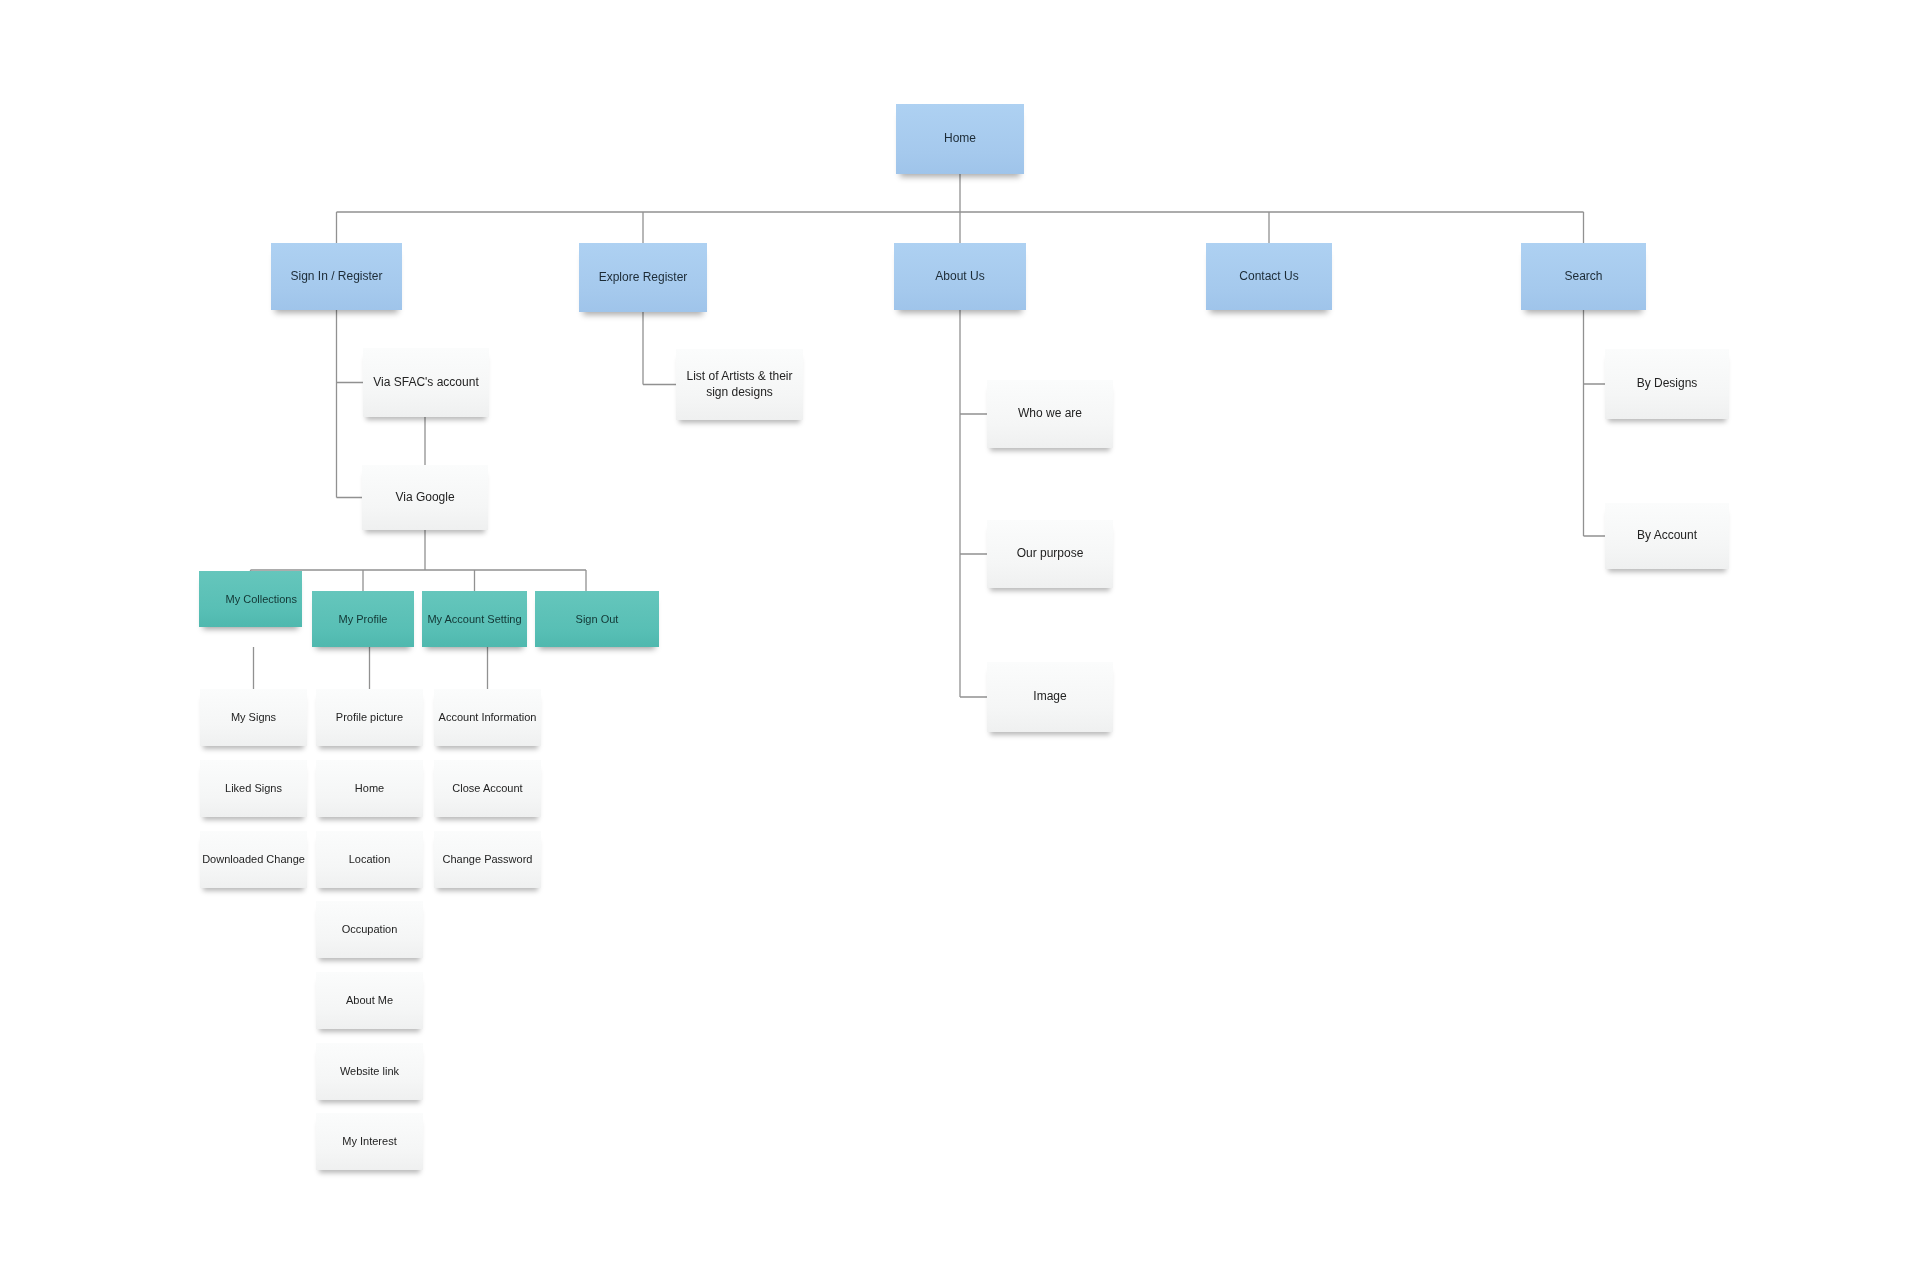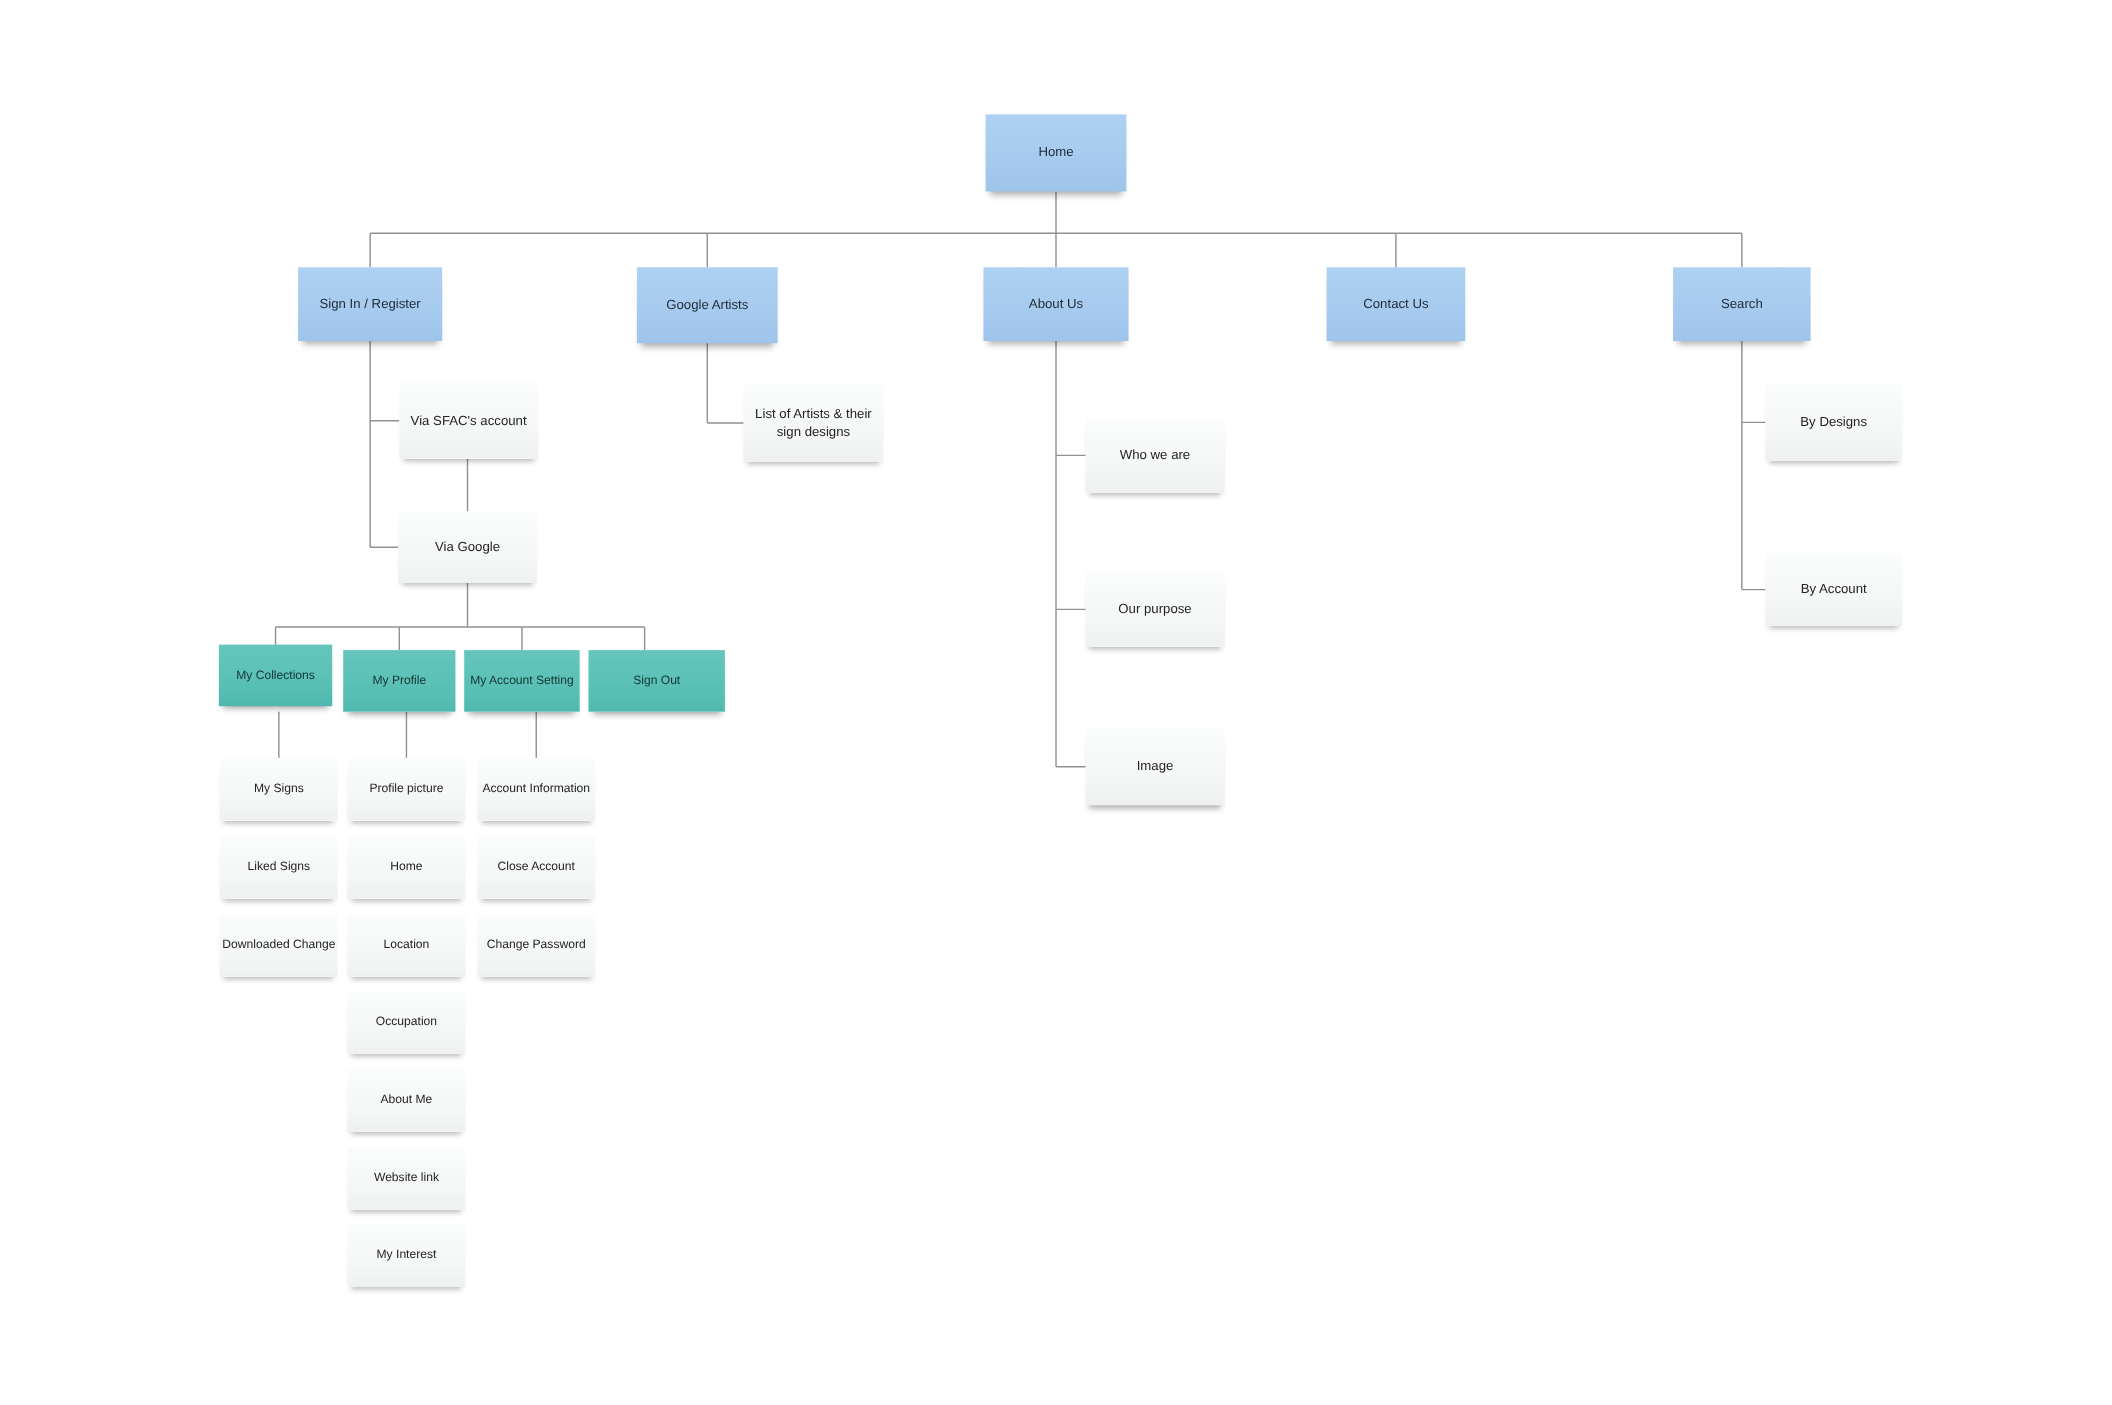--- a/index.html
+++ b/index.html
@@ -65,38 +65,38 @@
       <path d="M960 174L960 212M336.5 212L1583.5 212M336.5 212L336.5 243M643 212L643 243M960 212L960 243M1269 212L1269 243M1583.5 212L1583.5 243M336.5 310L336.5 497.5M336.5 382.5L363 382.5M336.5 497.5L362 497.5M425 417L425 465M425 530L425 570M250.5 570L586 570M250.5 570L250.5 591M363 570L363 591M474.5 570L474.5 591M586 570L586 591M253.5 647L253.5 689M369.5 647L369.5 689M487.5 647L487.5 689M643 312L643 384.5M643 384.5L676 384.5M960 310L960 697M960 414L987 414M960 554L987 554M960 697L987 697M1583.5 310L1583.5 536M1583.5 384L1605 384M1583.5 536L1605 536" fill="none" stroke="#919191" stroke-width="1.3"></path>
     </svg>
   <div id="notes-layer">
       <div class="note note--blue" style="left: 896px; top: 104px; width: 128px; height: 70px;">
         <span>Home</span>
       </div>
       <div class="note note--blue" style="left: 271px; top: 243px; width: 131px; height: 67px;">
         <span>Sign In / Register</span>
       </div>
       <div class="note note--blue" style="left: 579px; top: 243px; width: 128px; height: 69px;">
-        <span>Google Artists</span>
+        <span>Explore Register</span>
       </div>
       <div class="note note--blue" style="left: 894px; top: 243px; width: 132px; height: 67px;">
         <span>About Us</span>
       </div>
       <div class="note note--blue" style="left: 1206px; top: 243px; width: 126px; height: 67px;">
         <span>Contact Us</span>
       </div>
       <div class="note note--blue" style="left: 1521px; top: 243px; width: 125px; height: 67px;">
         <span>Search</span>
       </div>
       <div class="note note--white" style="left: 363px; top: 348px; width: 126px; height: 69px;">
         <span>Via SFAC's account</span>
       </div>
       <div class="note note--white" style="left: 362px; top: 465px; width: 126px; height: 65px;">
         <span>Via Google</span>
       </div>
-      <div class="note note--teal" style="left: 199px; top: 586px; width: 103px; height: 56px;">
+      <div class="note note--teal" style="left: 199px; top: 571px; width: 103px; height: 56px; justify-content: flex-end;">
         <span>My Collections</span>
       </div>
       <div class="note note--teal" style="left: 312px; top: 591px; width: 102px; height: 56px; justify-content: center;">
         <span>My Profile</span>
       </div>
       <div class="note note--teal" style="left: 422px; top: 591px; width: 105px; height: 56px;">
         <span>My Account Setting</span>
       </div>
       <div class="note note--teal" style="left: 535px; top: 591px; width: 124px; height: 56px;">
         <span>Sign Out</span>

